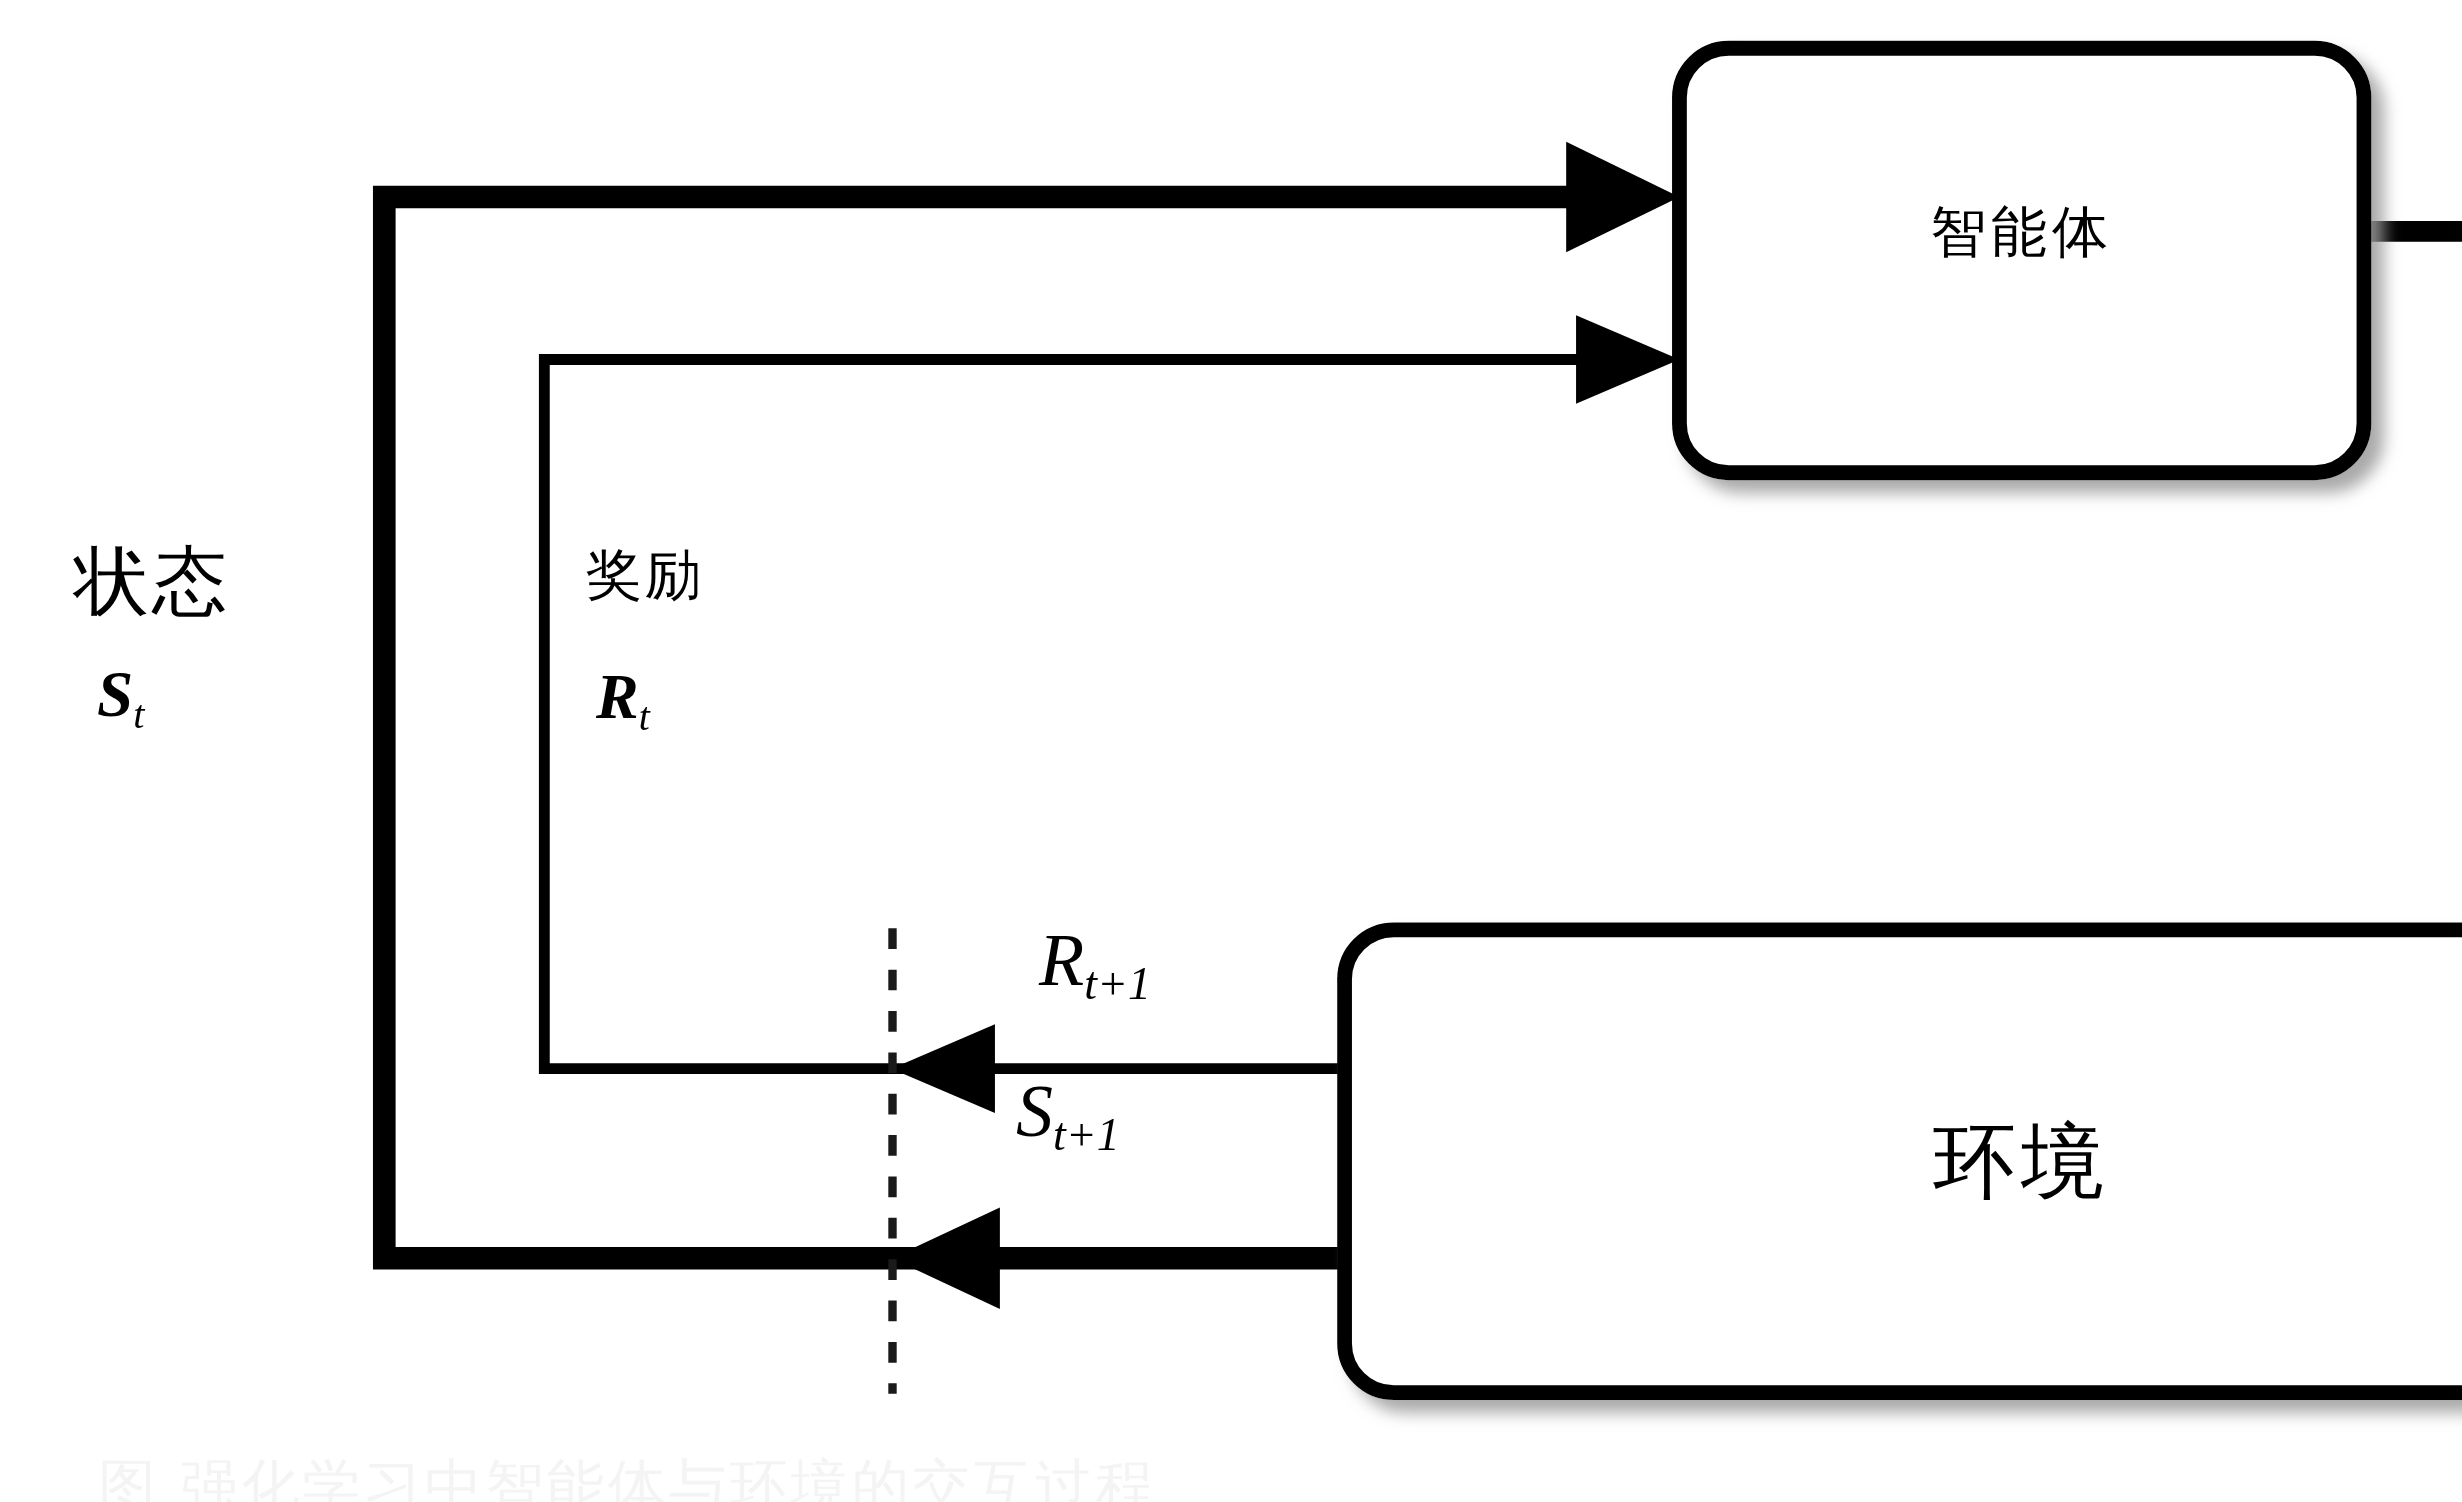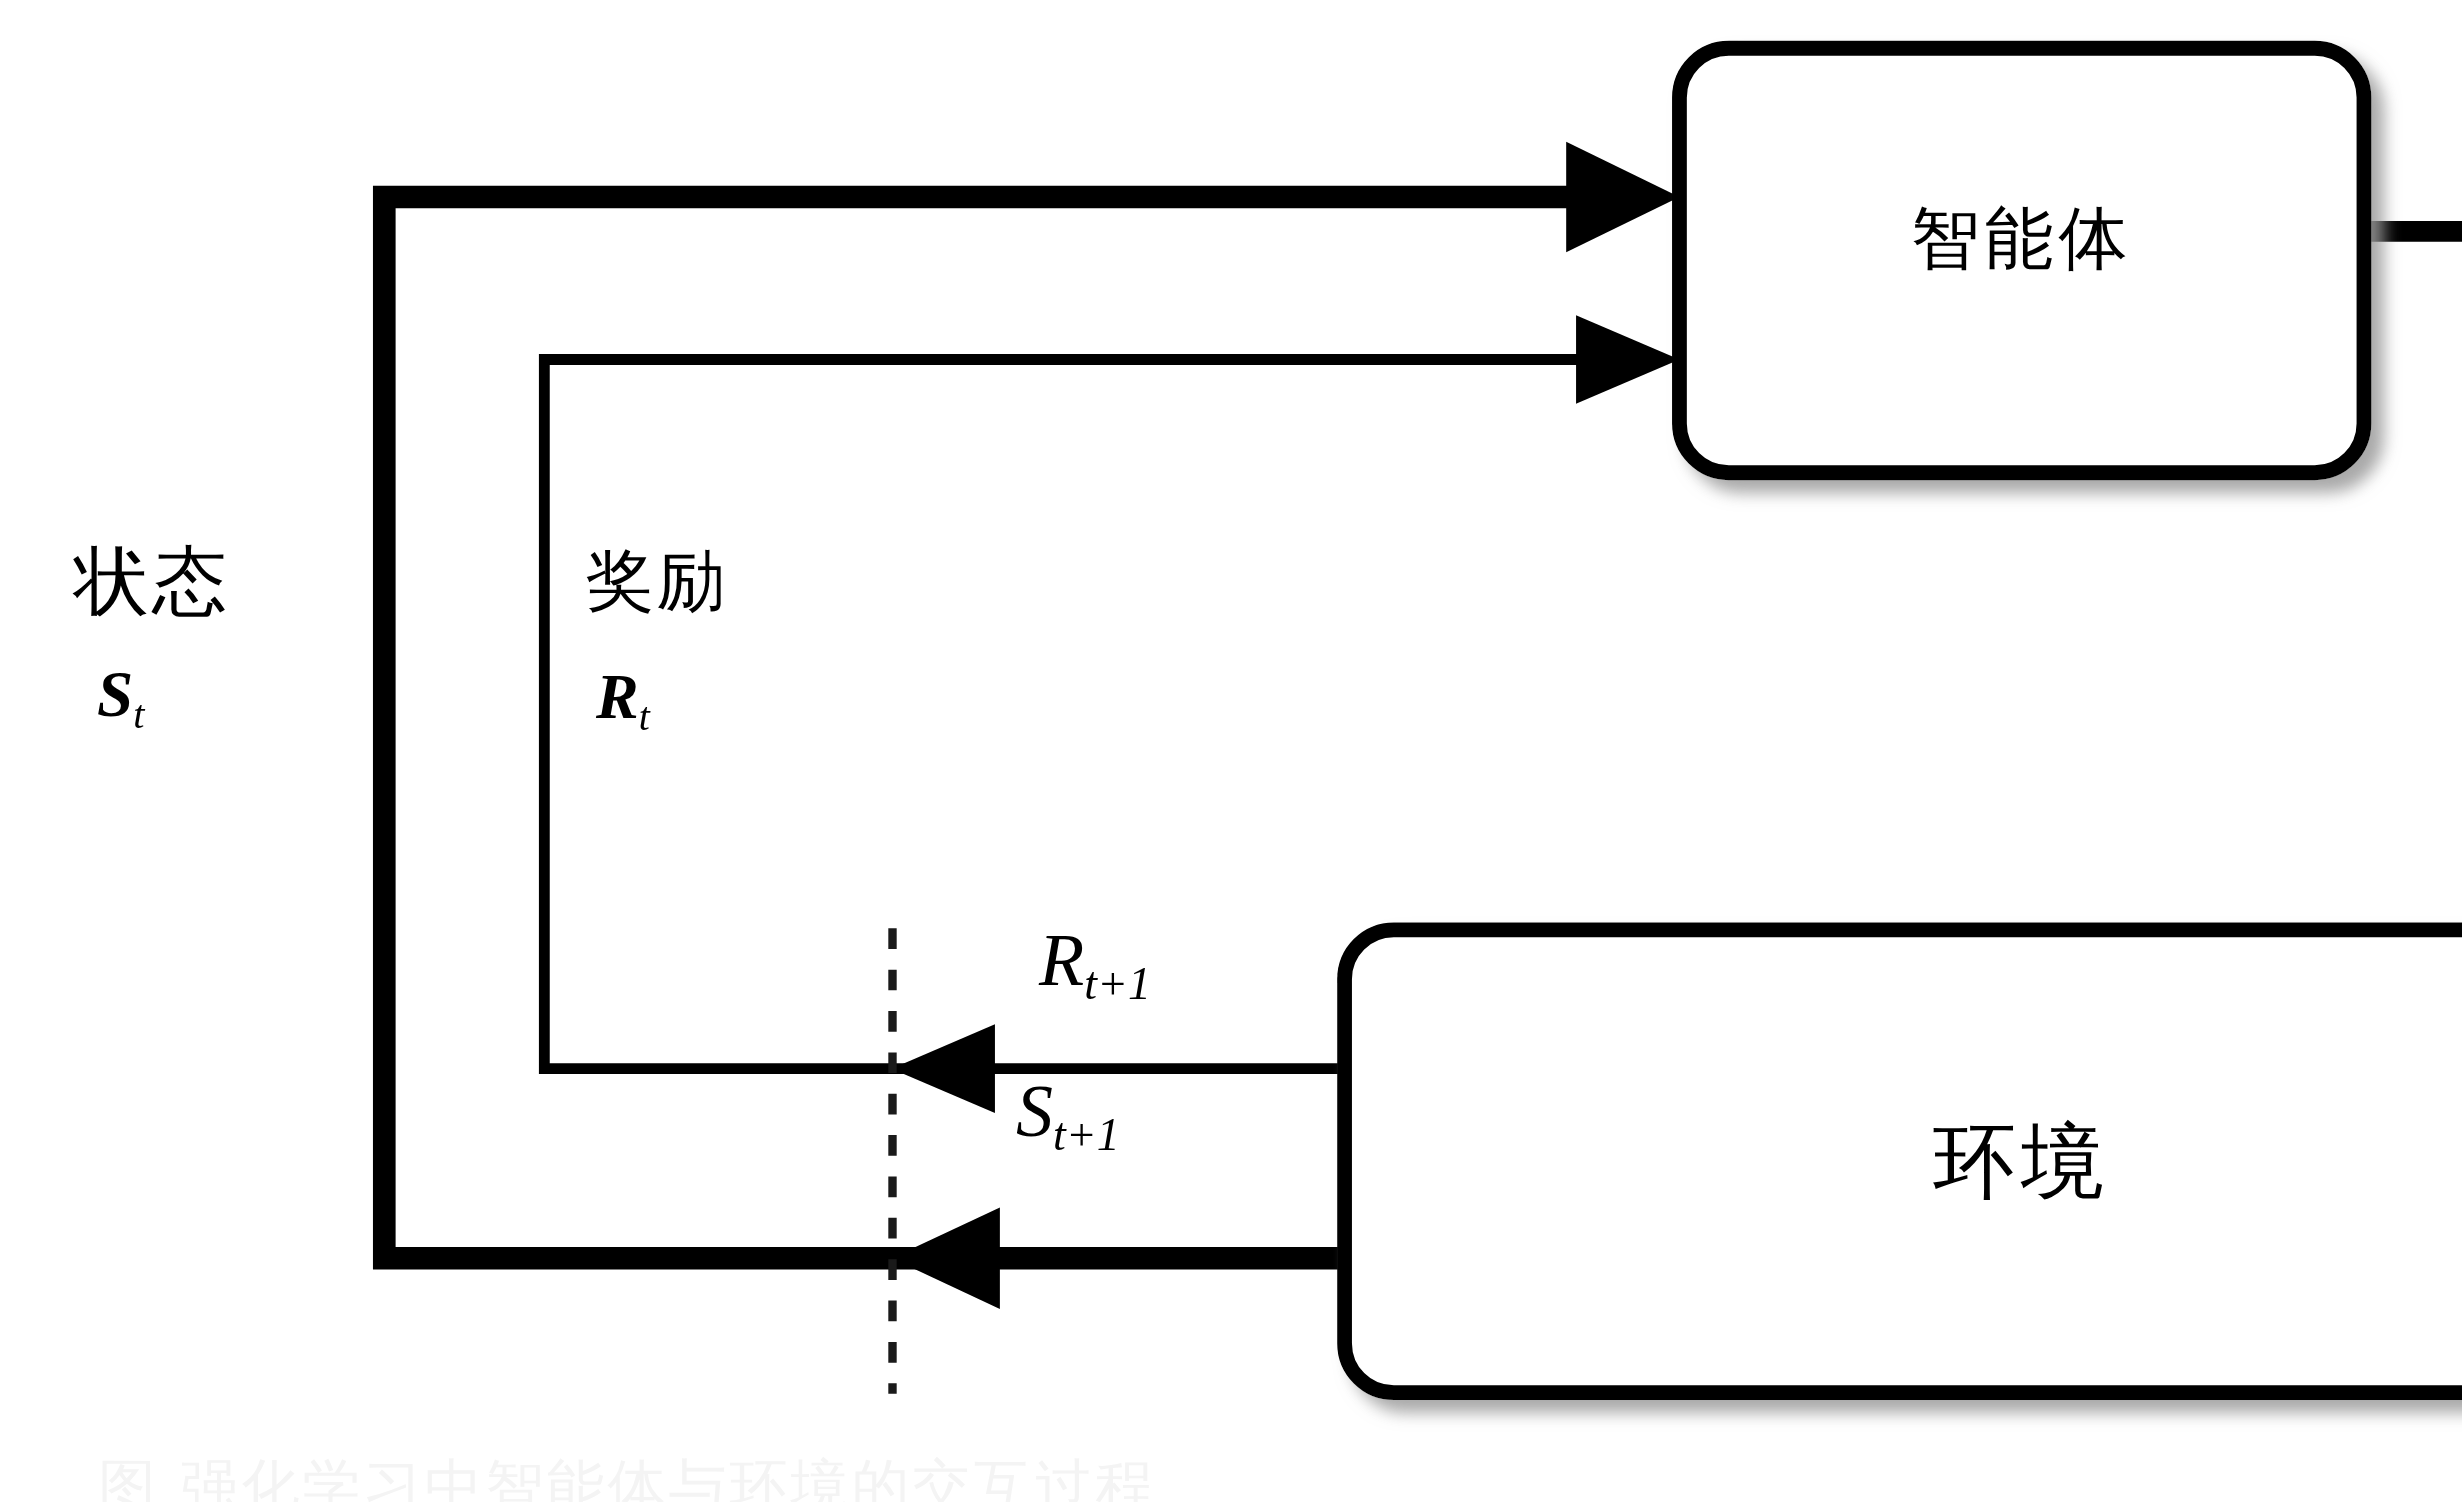--- a/index.html
+++ b/index.html
@@ -57,27 +57,27 @@
   .mathit-light .sub {
     font-size: 0.62em;
     vertical-align: -0.30em;
     font-style: italic;
   }
 
   
   #label-state-cn   { left: 74px;  top: 544px; font-size: 75px; letter-spacing: 3px; text-align: right; }
   #label-state-sym  { left: 97px;  top: 662px; font-size: 65px; }
 
-  #label-reward-cn  { left: 586px; top: 547px; font-size: 68px; letter-spacing: 3px; }
+  #label-reward-cn  { left: 586px; top: 547px; font-size: 56px; letter-spacing: 3px; }
   #label-reward-sym { left: 596px; top: 665px; font-size: 64px; }
 
   #label-reward-next { left: 1039px; top: 923px; font-size: 74px; }
   #label-state-next  { left: 1016px; top: 1074px; font-size: 74px; }
 
-  #label-agent { left: 1679px; top: 204px;  width: 685px; text-align: center; font-size: 69px; letter-spacing: 4.9px; }
+  #label-agent { left: 1679px; top: 204px;  width: 685px; text-align: center; font-size: 56px; letter-spacing: 4.9px; }
   #label-env   { left: 1344px; top: 1120px; width: 1354px; text-align: center; font-size: 83px; letter-spacing: 4.9px; }
 
   #caption {
     left: 98px;
     top: 1457px;
     font-size: 58px;
     color: #f4f4f4;
     letter-spacing: 3px;
     font-family: "DejaVu Sans", "Liberation Sans", sans-serif;
   }

